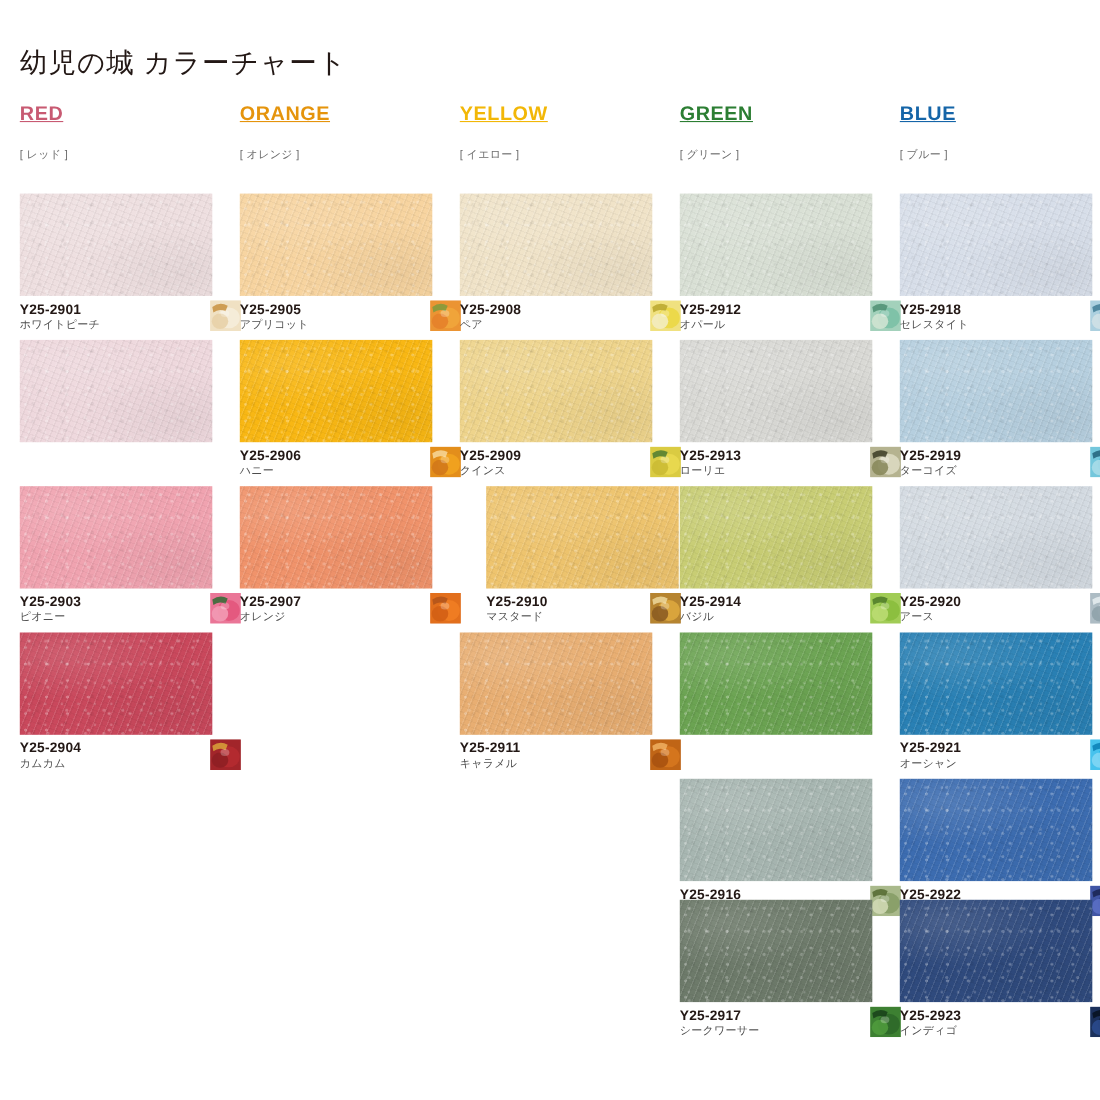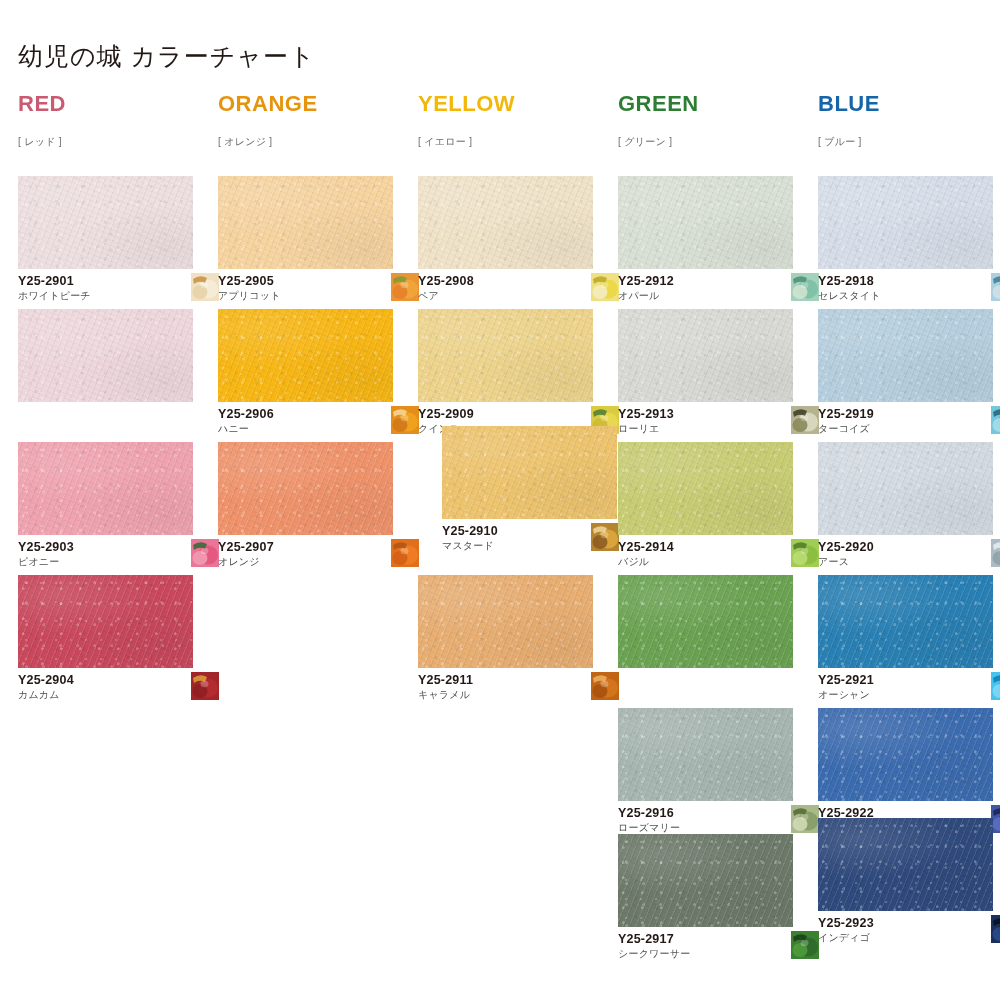--- a/index.html
+++ b/index.html
@@ -33,25 +33,26 @@
     position: absolute;
     top: 0;
     width: 200px;
   }
   .col-head {
     position: absolute;
     left: 18px;
     top: 0;
   }
   .col-title {
-    font-size: 22px;
+    font-size: 18px;
     font-weight: bold;
     letter-spacing: 0.5px;
     line-height: 23px;
     white-space: nowrap;
+    text-decoration: underline;
   }
   .col-sub {
     font-size: 10px;
     color: #6b6b6b;
     line-height: 14px;
     margin-top: 20px;
     white-space: nowrap;
     letter-spacing: 0.3px;
   }
 
@@ -289,21 +290,21 @@
     <rect x="0" y="0" width="28" height="28" fill="#cbbb34"></rect>
     <rect x="0" y="0" width="28" height="28" fill="#e8d84e" opacity="0.55"></rect>
     <ellipse cx="17" cy="16" rx="10" ry="9.5" fill="#e8d84e"></ellipse>
     <ellipse cx="9" cy="19" rx="7.5" ry="7" fill="#cbbb34" opacity="0.9"></ellipse>
     <path d="M2 6 Q9 1 16 5 L14 10 Q8 7 3 11 Z" fill="#4f7c30" opacity="0.85"></path>
     <ellipse cx="13.5" cy="12" rx="4" ry="3.2" fill="#ffffff" opacity="0.25"></ellipse>
   </svg>
               </div>
             </div>
           </div>
-          <div class="card" style="top: 250px; padding-left: 24px;">
+          <div class="card" style="top: 266px; padding-left: 24px;">
             <div class="swatch" title="Y25-2910" style="background: rgb(238, 196, 110);"></div>
             <div class="meta">
               <div class="code">Y25-2910</div>
               <div class="jname">マスタード</div>
               <div class="thumb">
                 <svg viewBox="0 0 28 28" preserveAspectRatio="none" aria-hidden="true">
     <rect x="0" y="0" width="28" height="28" fill="#8c5d22"></rect>
     <rect x="0" y="0" width="28" height="28" fill="#d9a43c" opacity="0.55"></rect>
     <ellipse cx="17" cy="16" rx="10" ry="9.5" fill="#d9a43c"></ellipse>
     <ellipse cx="9" cy="19" rx="7.5" ry="7" fill="#8c5d22" opacity="0.9"></ellipse>
@@ -402,21 +403,21 @@
     <rect x="0" y="0" width="28" height="28" fill="#cfd8b4"></rect>
     <rect x="0" y="0" width="28" height="28" fill="#8aa06a" opacity="0.55"></rect>
     <ellipse cx="17" cy="16" rx="10" ry="9.5" fill="#8aa06a"></ellipse>
     <ellipse cx="9" cy="19" rx="7.5" ry="7" fill="#cfd8b4" opacity="0.9"></ellipse>
     <path d="M2 6 Q9 1 16 5 L14 10 Q8 7 3 11 Z" fill="#53682f" opacity="0.85"></path>
     <ellipse cx="13.5" cy="12" rx="4" ry="3.2" fill="#ffffff" opacity="0.25"></ellipse>
   </svg>
               </div>
             </div>
           </div>
-          <div class="card" style="top: 658px;">
+          <div class="card" style="top: 642px;">
             <div class="swatch" title="Y25-2917" style="background: rgb(109, 122, 106);"></div>
             <div class="meta">
               <div class="code">Y25-2917</div>
               <div class="jname">シークワーサー</div>
               <div class="thumb">
                 <svg viewBox="0 0 28 28" preserveAspectRatio="none" aria-hidden="true">
     <rect x="0" y="0" width="28" height="28" fill="#4f9a3c"></rect>
     <rect x="0" y="0" width="28" height="28" fill="#2f6b2a" opacity="0.55"></rect>
     <ellipse cx="17" cy="16" rx="10" ry="9.5" fill="#2f6b2a"></ellipse>
     <ellipse cx="9" cy="19" rx="7.5" ry="7" fill="#4f9a3c" opacity="0.9"></ellipse>

